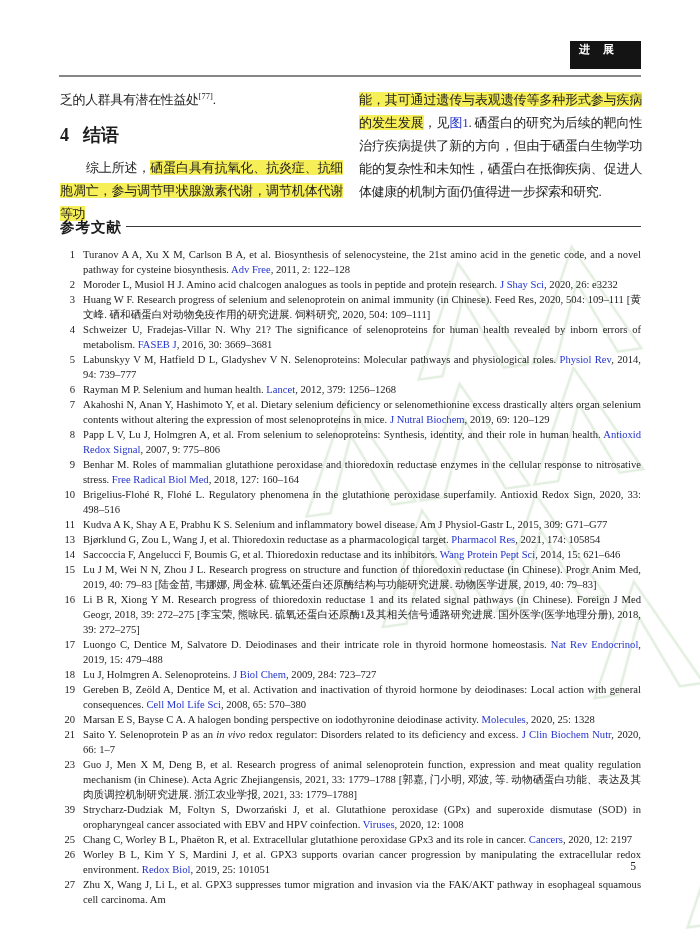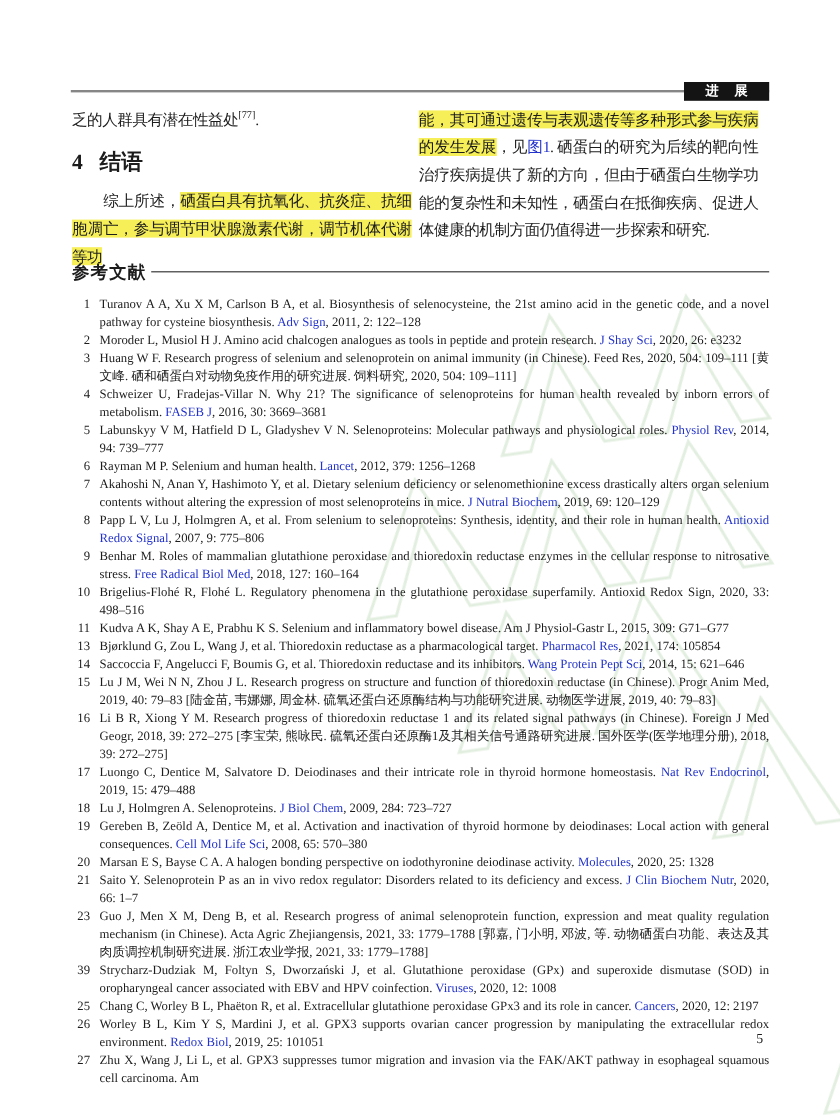--- a/index.html
+++ b/index.html
@@ -5,38 +5,38 @@
   html,body{margin:0;padding:0;}
   body{
     width:700px;height:933px;position:relative;overflow:hidden;
     background:#ffffff;color:#1c1c1c;
     font-family:"Liberation Serif","DejaVu Serif",serif;
   }
   
   .watermark{position:absolute;left:0;top:0;width:700px;height:933px;z-index:0;pointer-events:none;}
   
   .header-tag{
-    position:absolute;top:68px;right:59px;z-index:2;
-    min-width:58px;height:16px;line-height:16px;
+    position:absolute;top:41px;right:59px;z-index:2;
+    min-width:58px;height:28px;line-height:16px;
     background:var(--badge-bg,#141414);color:var(--badge-fg,#ffffff);
-    font-size:11px;font-weight:bold;text-align:center;
+    font-size:11px;font-weight:bold;
     letter-spacing:5px;padding:0 4px 0 9px;
     font-family:"Liberation Sans","DejaVu Sans",sans-serif;
   }
   .page-rule{position:absolute;top:75px;left:59px;right:59px;height:2px;background:#868686;z-index:1;}
   
-  .columns{position:absolute;top:88px;left:60px;width:582px;display:flex;gap:6px;z-index:1;}
+  .columns{position:absolute;top:88px;left:60px;width:582px;display:flex;gap:16px;z-index:1;}
   .col{width:283px;font-size:13px;line-height:23px;text-align:justify;letter-spacing:-0.4px;}
   .col p{margin:0;}
   p.indent{text-indent:2em;}
   h2.concl{font-size:18px;font-weight:bold;margin:13px 0 9px;letter-spacing:0;}
   h2.concl .hnum{margin-right:14px;}
   .seg-hl{background:var(--hl,#f7ef58);}
   .seg-link{color:var(--link,#2333cb);}
-  .seg-italic{}
+  .seg-italic{font-style:italic;}
   .seg-sup{font-size:8.5px;vertical-align:super;line-height:0;letter-spacing:0;}
   
   .ref-header{position:absolute;top:218px;left:60px;right:59px;display:flex;align-items:center;z-index:1;}
   .ref-title{font-size:14.5px;font-weight:bold;letter-spacing:1px;white-space:nowrap;}
   .ref-rule{flex:1;border-bottom:1.5px solid #3a3a3a;margin-bottom:2px;margin-left:4px;}
   .refs{position:absolute;top:247px;left:60px;width:581px;margin:0;padding:0;list-style:none;z-index:1;}
   .ref-row{display:flex;font-size:10.6px;line-height:15px;}
   .ref-num{flex:none;width:15px;text-align:right;margin-right:8px;}
   .ref-text{flex:1;text-align:justify;}
   
@@ -76,21 +76,21 @@
   </div>
 </div>
 
 <div class="ref-header">
   <span class="ref-title">参考文献</span>
   <span class="ref-rule"></span>
 </div>
 <ol class="refs">
     <li class="ref-row">
       <span class="ref-num">1</span>
-      <span class="ref-text"><span>Turanov A A, Xu X M, Carlson B A, et al. Biosynthesis of selenocysteine, the 21st amino acid in the genetic code, and a novel pathway for cysteine biosynthesis. </span><span class="seg-link">Adv Sign</span><span>, 2011, 2: 122–128</span></span>
+      <span class="ref-text"><span>Turanov A A, Xu X M, Carlson B A, et al. Biosynthesis of selenocysteine, the 21st amino acid in the genetic code, and a novel pathway for cysteine biosynthesis. </span><span class="seg-link">Adv Free</span><span>, 2011, 2: 122–128</span></span>
     </li>
     <li class="ref-row">
       <span class="ref-num">2</span>
       <span class="ref-text"><span>Moroder L, Musiol H J. Amino acid chalcogen analogues as tools in peptide and protein research. </span><span class="seg-link">J Shay Sci</span><span>, 2020, 26: e3232</span></span>
     </li>
     <li class="ref-row">
       <span class="ref-num">3</span>
       <span class="ref-text"><span>Huang W F. Research progress of selenium and selenoprotein on animal immunity (in Chinese). Feed Res, 2020, 504: 109–111 [黄文峰. 硒和硒蛋白对动物免疫作用的研究进展. 饲料研究, 2020, 504: 109–111]</span></span>
     </li>
     <li class="ref-row">

